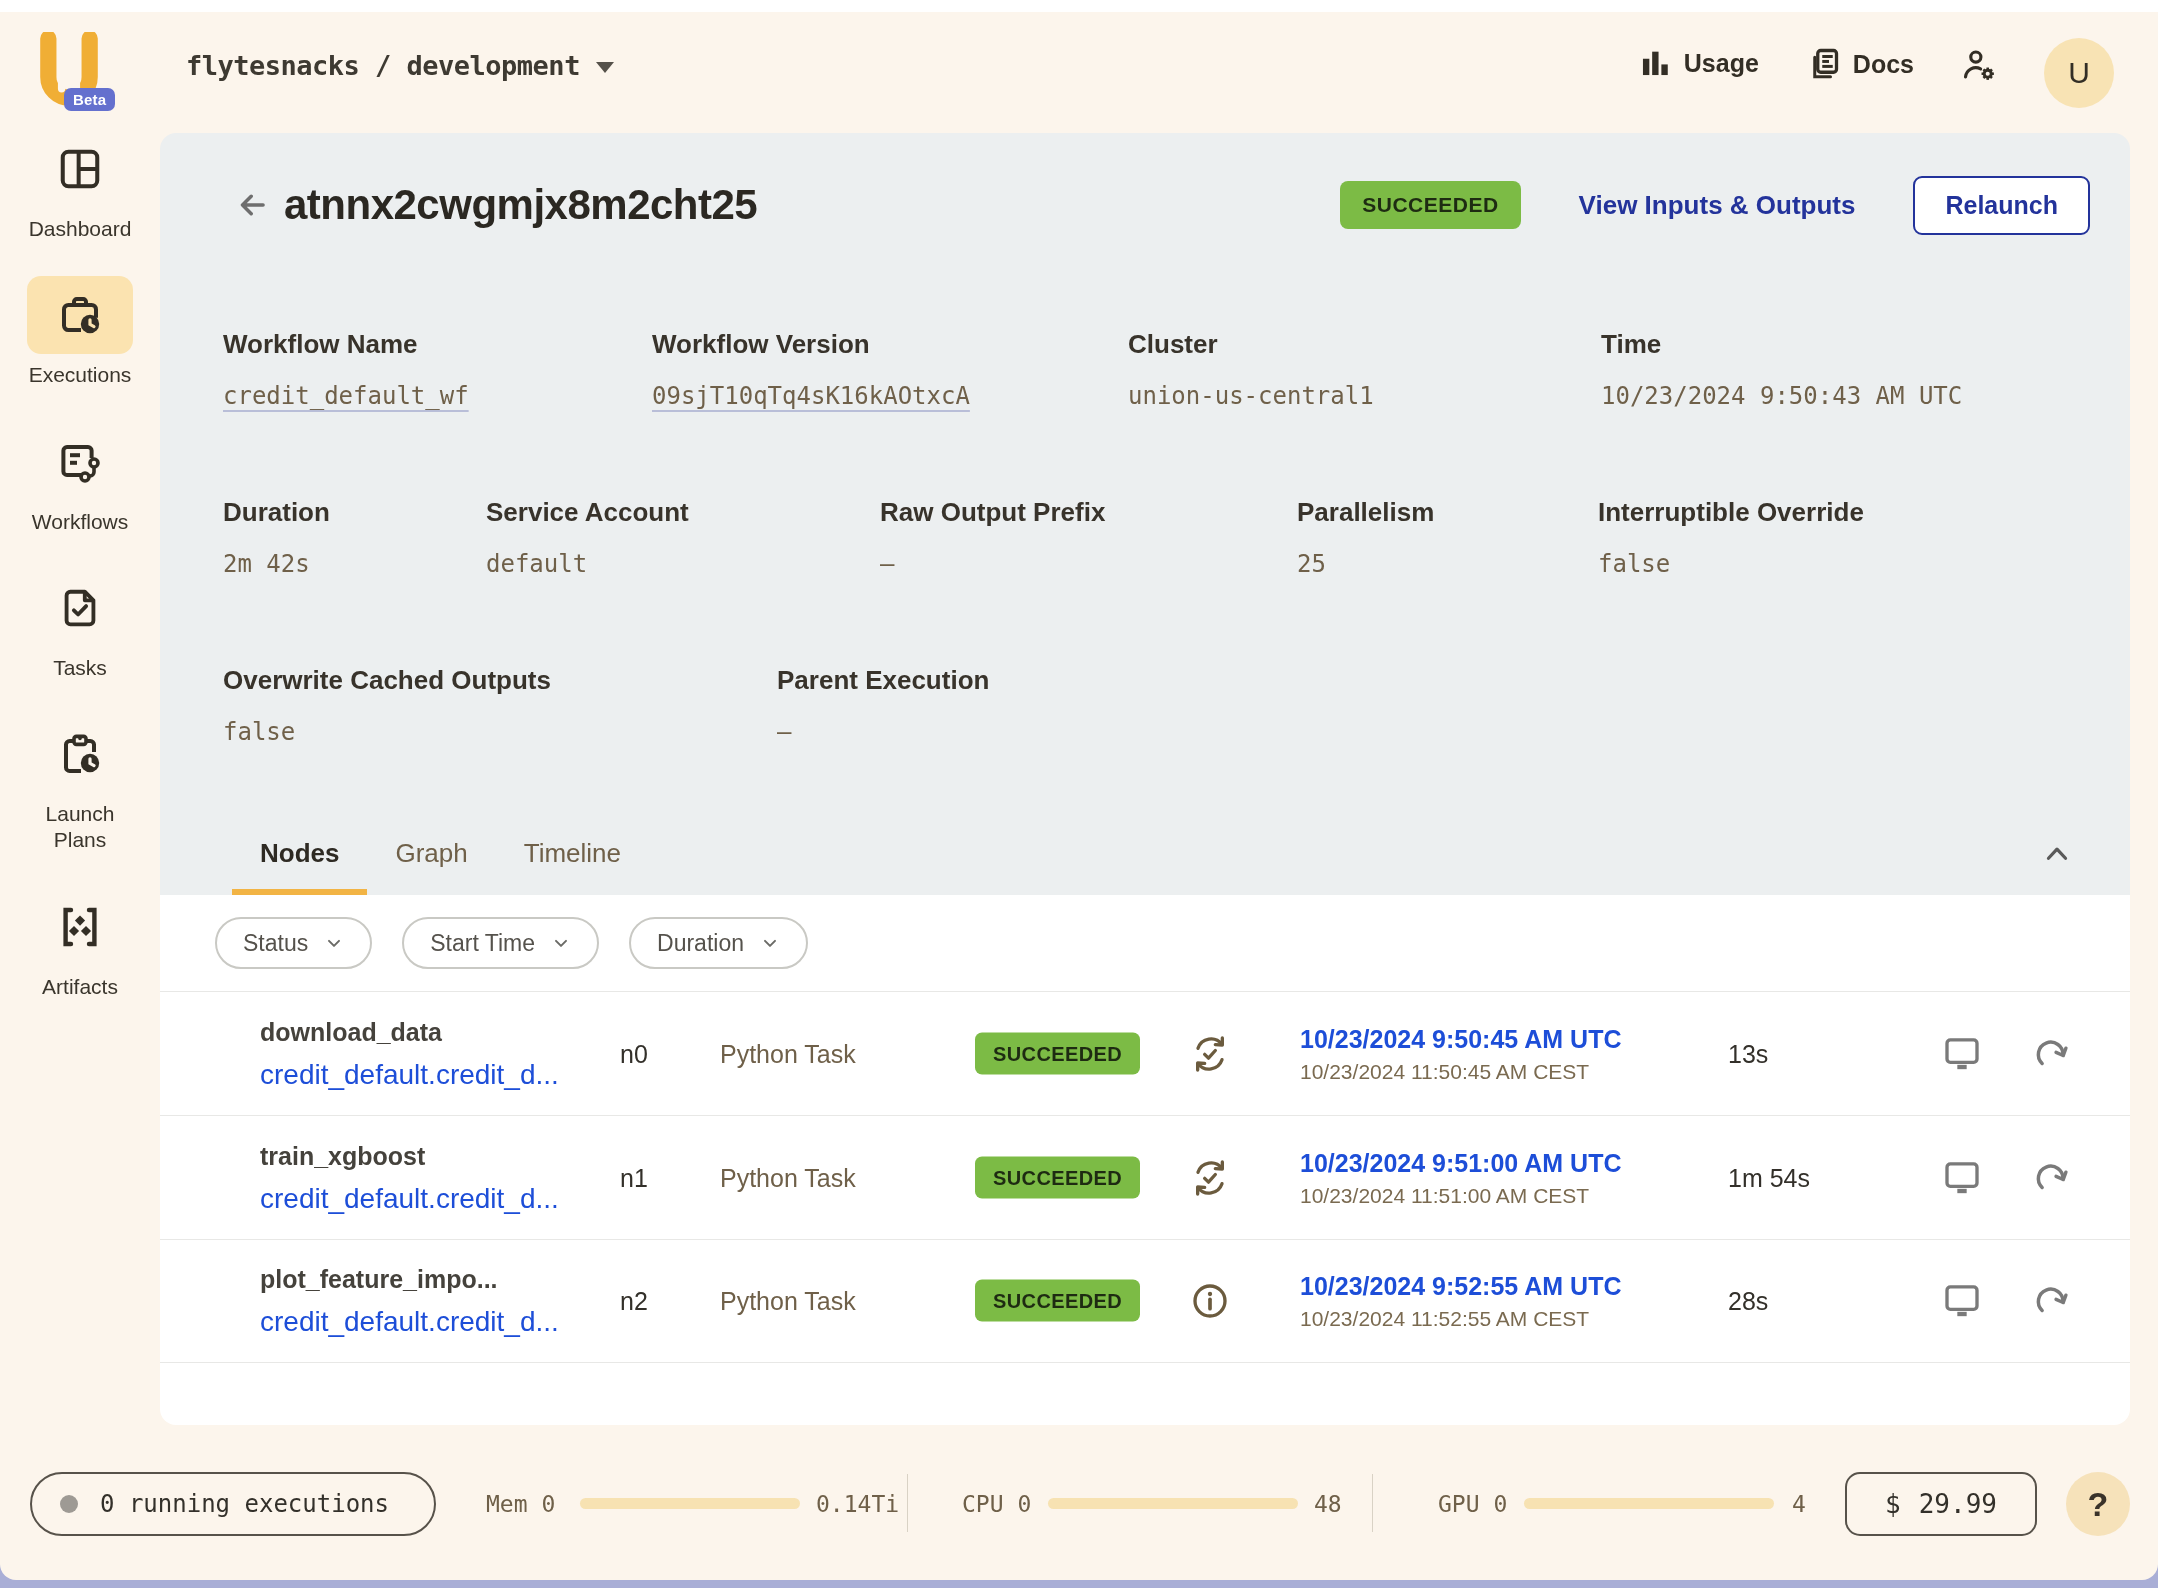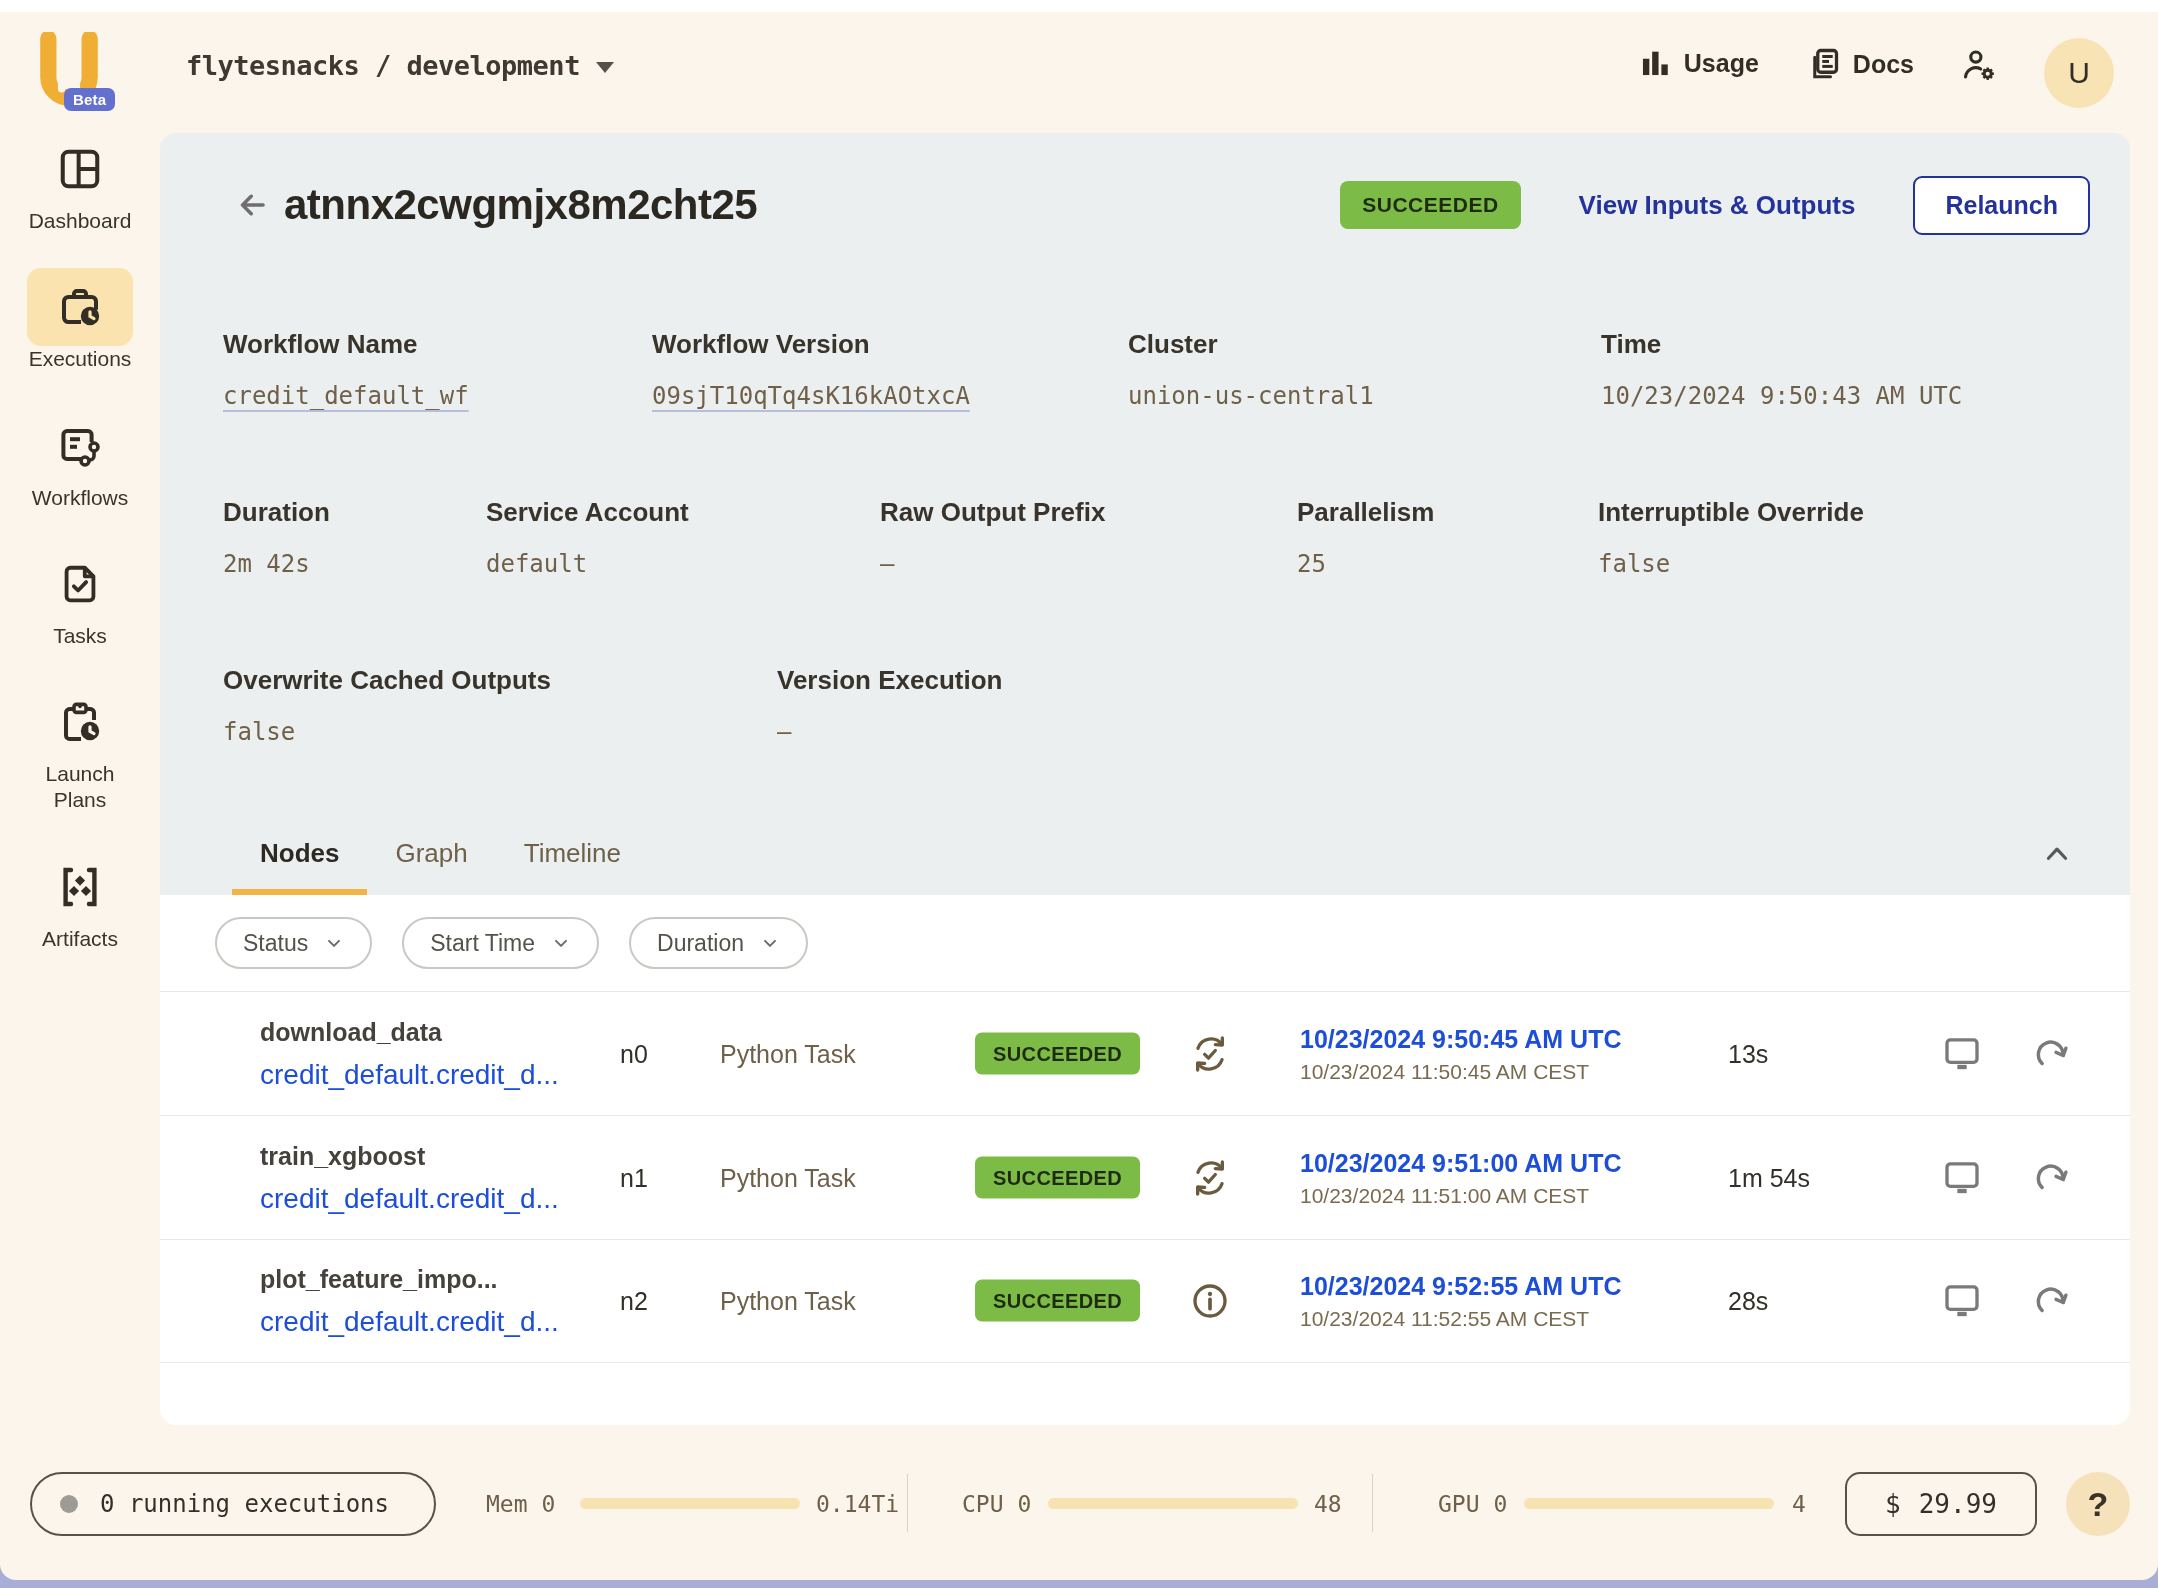--- a/index.html
+++ b/index.html
@@ -18,21 +18,21 @@
   .topnav-right { position:absolute; right:44px; top:26px; display:flex; align-items:flex-start; gap:26px; }
   .topnav-item { display:flex; align-items:center; gap:12px; cursor:pointer; padding:8px 10px; }
   .topnav-item .nav-label { font-size:25px; font-weight:bold; color:#332e25; }
   .avatar { width:70px; height:70px; border-radius:50%; background:#f8e3b4; display:flex; align-items:center; justify-content:center; font-size:30px; color:#332e25; margin-left:10px; cursor:pointer; }
 
   
   .sidebar { position:absolute; left:0; top:130px; width:160px; }
   .side-item { display:flex; flex-direction:column; align-items:center; margin-bottom:34px; cursor:pointer; }
   .side-icon { width:106px; height:78px; display:flex; align-items:center; justify-content:center; border-radius:14px; }
   .side-item.active .side-icon { background:#fbe3b0; }
-  .side-label { font-size:21px; color:#3a352c; text-align:center; line-height:1.25; max-width:120px; }
+  .side-label { margin-top:8px; font-size:21px; color:#3a352c; text-align:center; line-height:1.25; max-width:120px; }
 
   
   .panel { position:absolute; left:160px; top:133px; width:1970px; height:1292px; border-radius:16px; }
   .panel-header { position:relative; height:762px; background:#eceff0; border-radius:16px 16px 0 0; }
   .title-row { position:absolute; left:70px; right:40px; top:34px; height:76px; display:flex; align-items:center; }
   .back-arrow { width:44px; height:44px; display:flex; align-items:center; justify-content:center; cursor:pointer; margin-right:10px; }
   .exec-title { font-size:42px; font-weight:600; color:#2b2822; letter-spacing:-0.5px; }
   .title-actions { margin-left:auto; display:flex; align-items:center; gap:58px; }
   .status-pill { background:#7cbb45; color:#1e2b12; font-size:21px; font-weight:bold; letter-spacing:.5px; padding:12px 22px; border-radius:8px; }
   .view-io { color:#23339b; font-size:26px; font-weight:bold; cursor:pointer; }
@@ -272,21 +272,21 @@
           <div class="meta-value">false</div>
         </div>
       </div>
 
       <div class="meta-row meta-row3">
         <div class="meta-cell" style="left:63px">
           <div class="meta-label">Overwrite Cached Outputs</div>
           <div class="meta-value">false</div>
         </div>
         <div class="meta-cell" style="left:617px">
-          <div class="meta-label">Version Execution</div>
+          <div class="meta-label">Parent Execution</div>
           <div class="meta-value">–</div>
         </div>
       </div>
 
       <div class="tabs-row">
         <span class="tab active">Nodes</span>
         <span class="tab">Graph</span>
         <span class="tab">Timeline</span>
         <span class="collapse-btn">
           <svg width="34" height="34" viewBox="0 0 24 24">

